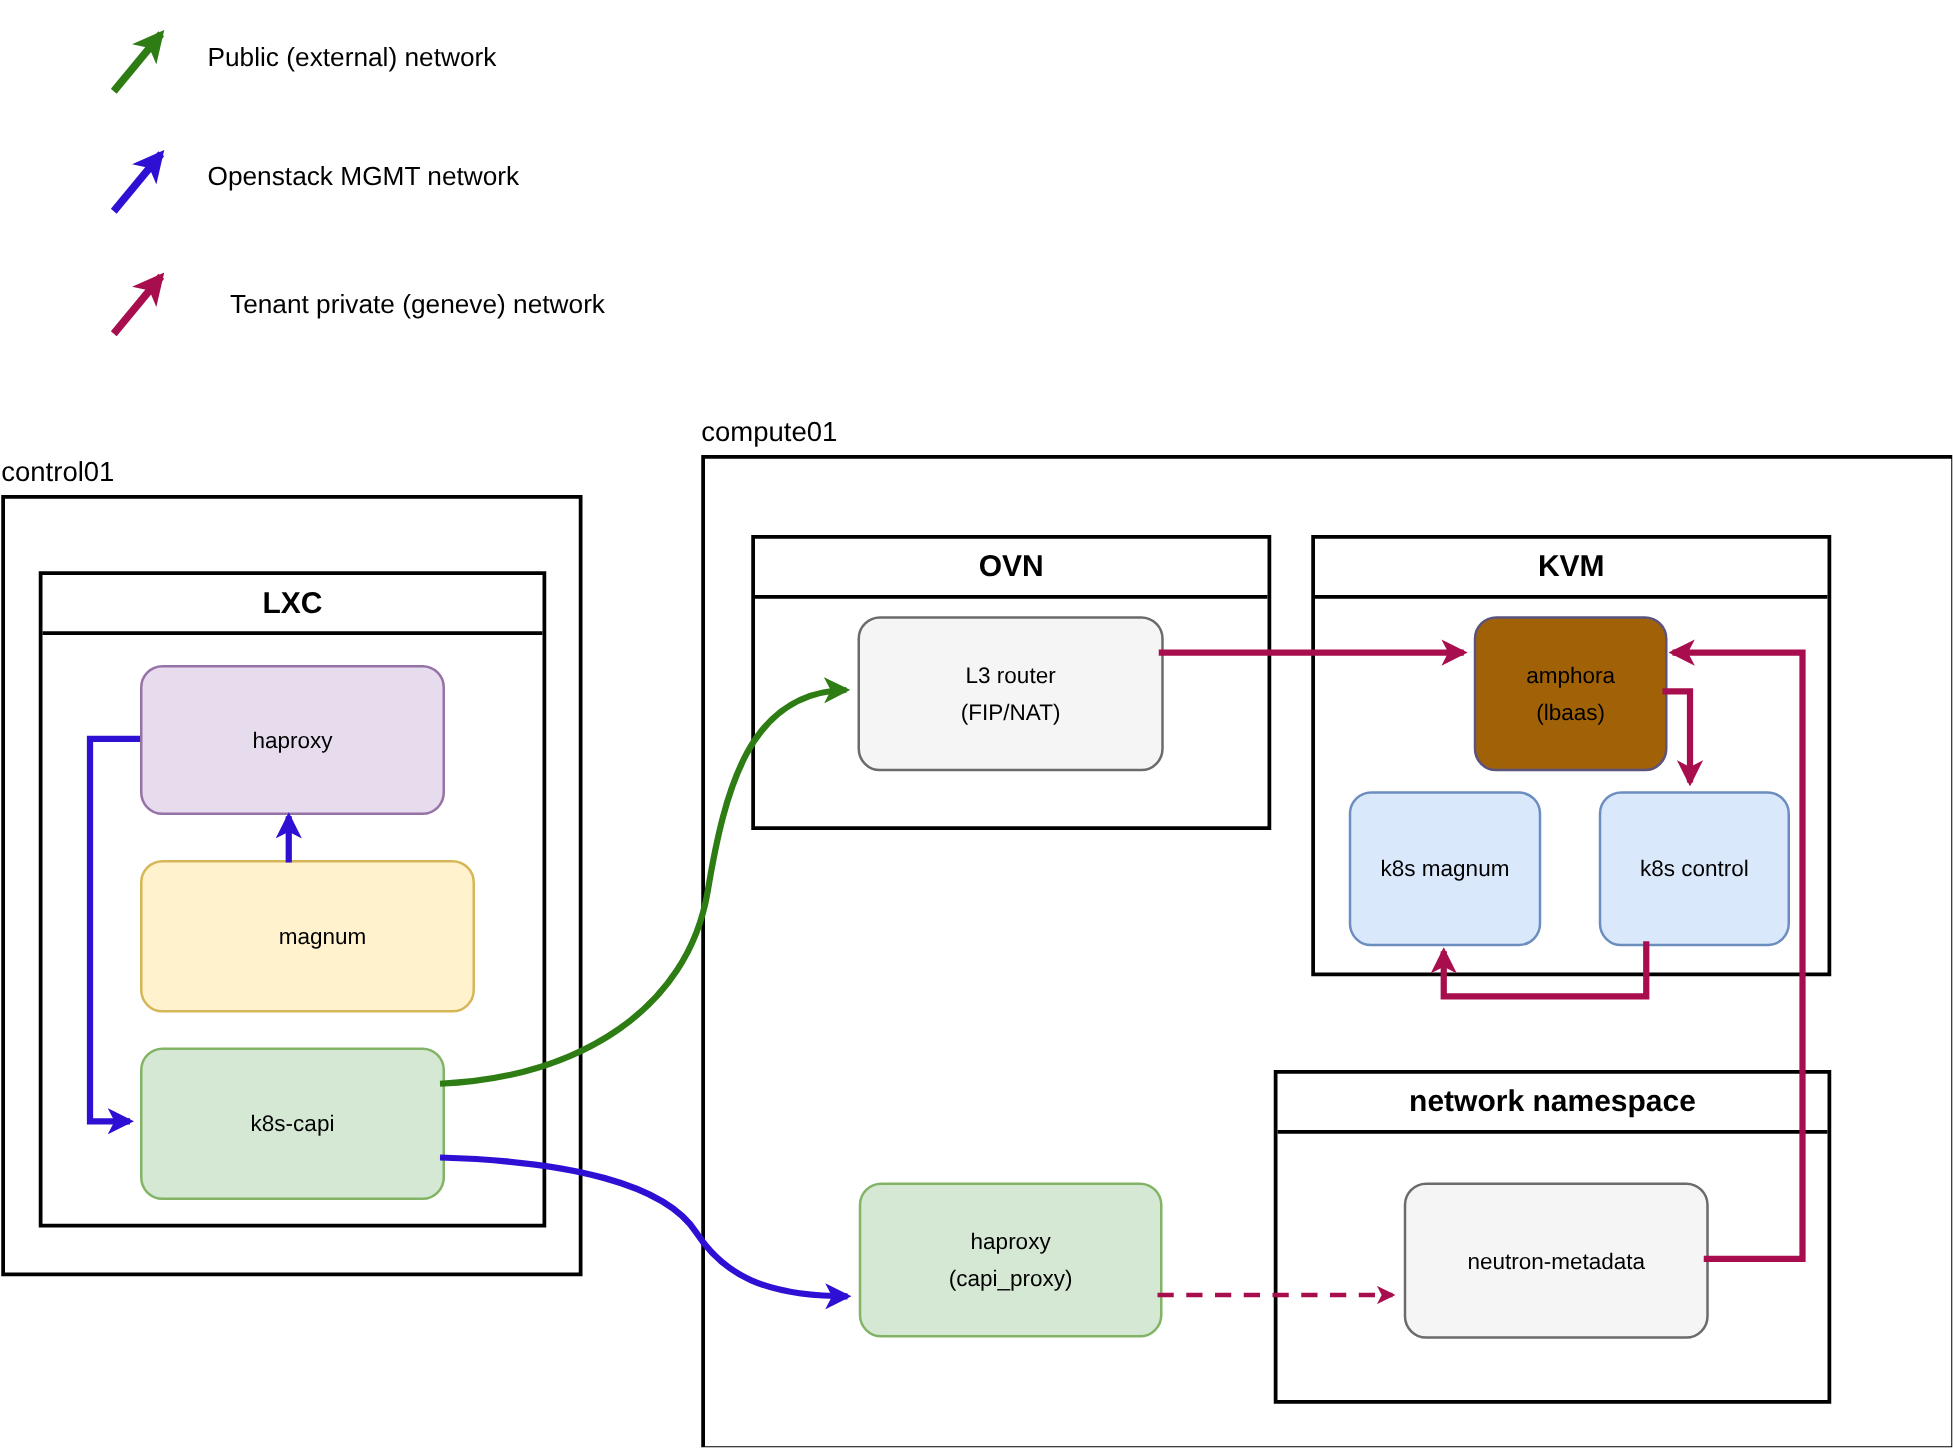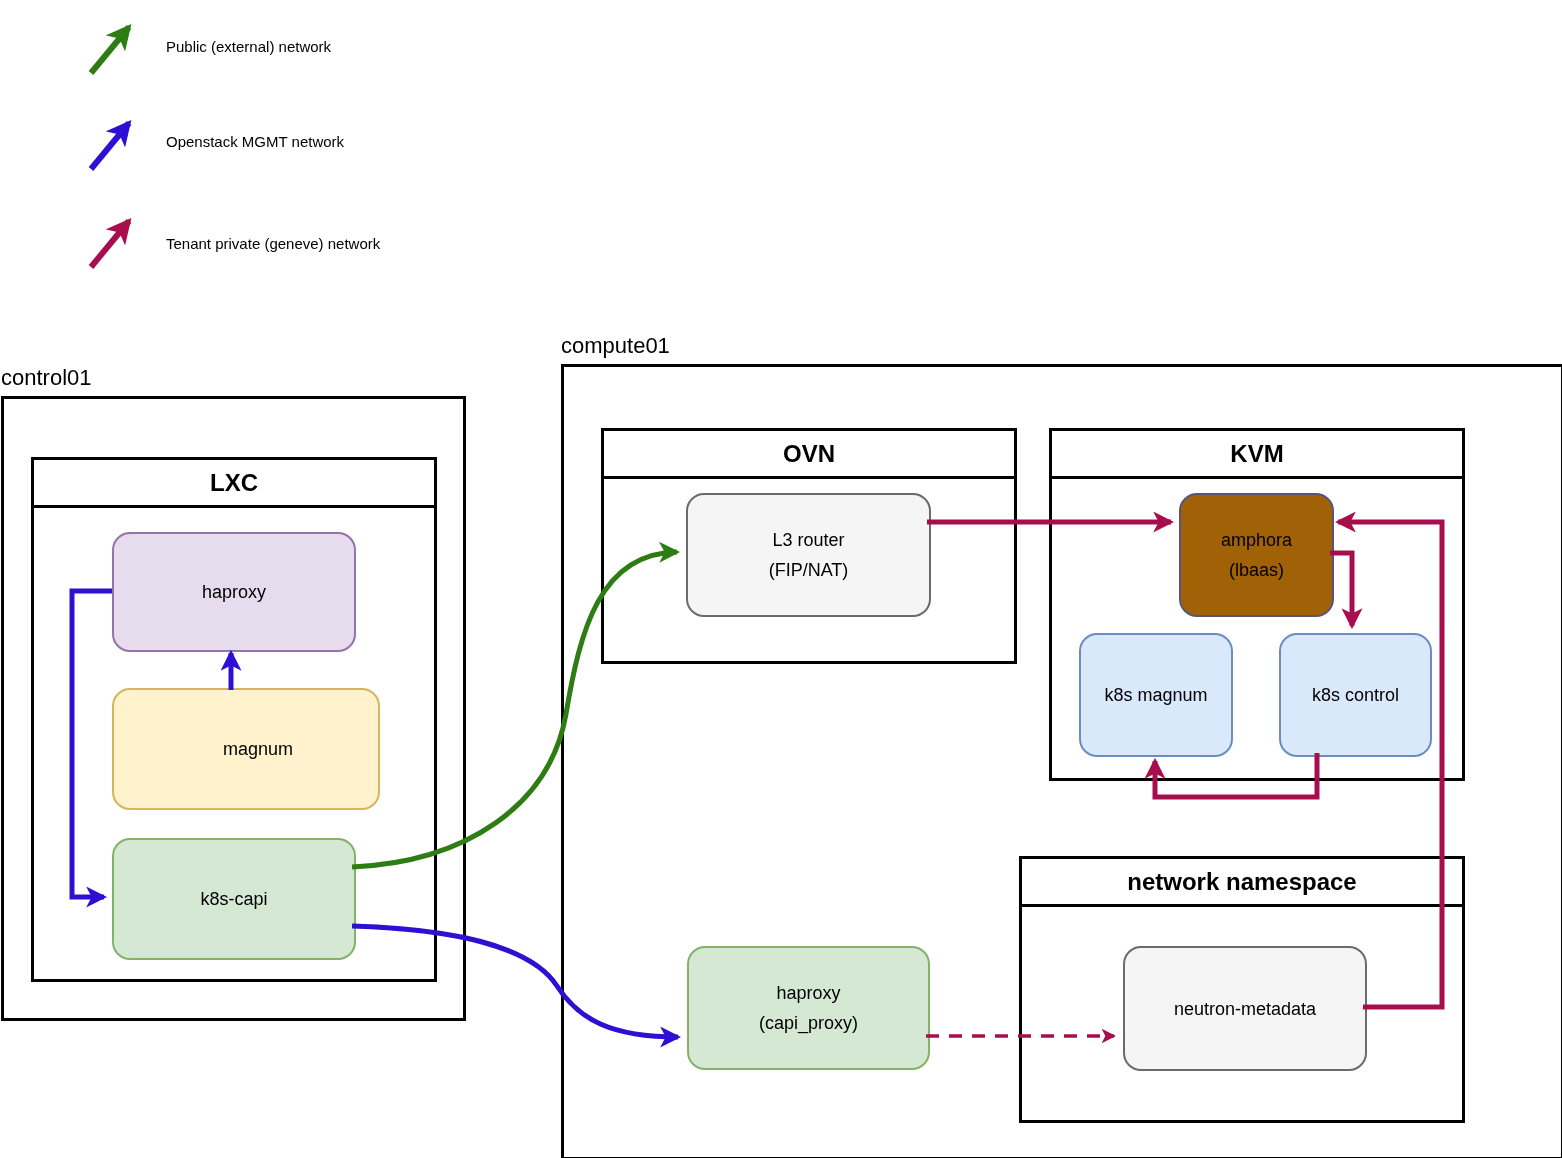--- a/index.html
+++ b/index.html
@@ -12,31 +12,31 @@
   .group{position:absolute;border:3px solid #000;background:#fff;}
   .group-title{
     height:45px;border-bottom:3px solid #000;display:flex;align-items:center;justify-content:center;
     font-weight:bold;font-size:24px;
   }
   .node{
     position:absolute;border:2px solid;border-radius:18px;
     display:flex;align-items:center;justify-content:center;text-align:center;
     font-size:18px;line-height:30px;white-space:pre-line;
   }
-  .legend-label{position:absolute;font-size:15px;line-height:26px;white-space:nowrap;}
+  .legend-label{position:absolute;font-size:21px;line-height:26px;white-space:nowrap;}
   #wires{position:absolute;left:0;top:0;pointer-events:none;}
 </style>
 </head>
 <body>
 
 <div id="canvas">
 
   <div class="legend-label" style="left:166px;top:34px;">Public (external) network</div>
   <div class="legend-label" style="left:166px;top:129px;">Openstack MGMT network</div>
-  <div class="legend-label" style="left:166px;top:231px;">Tenant private (geneve) network</div>
+  <div class="legend-label" style="left:184px;top:231px;">Tenant private (geneve) network</div>
 
   <div class="host-label" style="left:1px;top:365px;width:459px;">control01</div>
   <div class="host-box" style="left:1px;top:396px;width:459px;height:619px;"></div>
 
   <div class="host-label" style="left:561px;top:333px;width:997px;">compute01</div>
   <div class="host-box" style="left:561px;top:364px;width:997px;height:790px;"></div>
 
   <div class="group" style="left:31px;top:457px;width:400px;height:519px;">
     <div class="group-title">
       <span>LXC</span>

